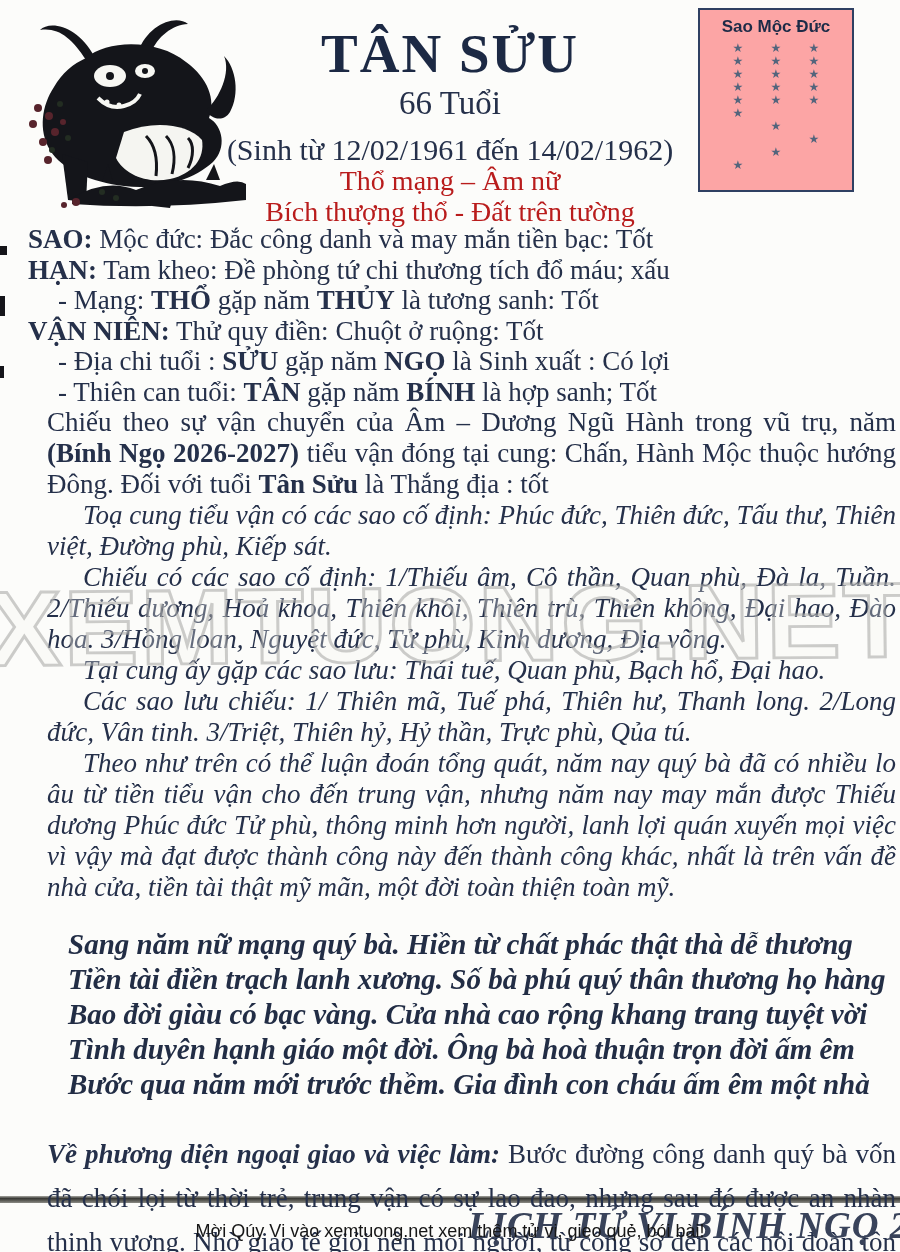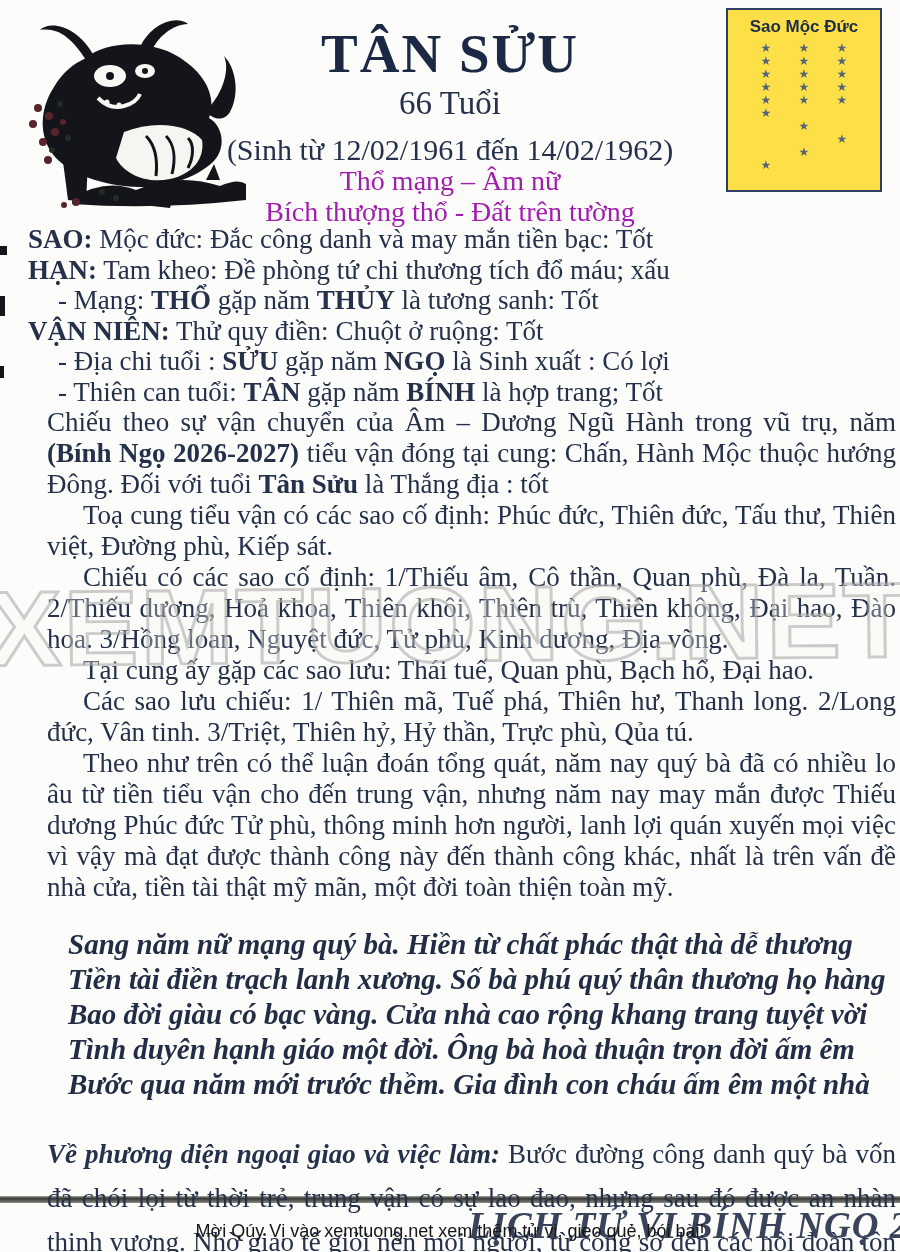--- a/index.html
+++ b/index.html
@@ -1,39 +1,39 @@
 <!DOCTYPE html>
 <html><head>
 <meta charset="utf-8">
 <style>
   html,body{margin:0;padding:0;background:#e8e8e8;}
   .page{position:relative;width:900px;height:1252px;margin:0 auto;background:#fcfcfa;
         overflow:hidden;font-family:"Liberation Serif",serif;color:#25304a;}
   
   .ox{position:absolute;left:6px;top:12px;width:244px;height:202px;}
   
-  .starbox{position:absolute;left:726px;top:8px;width:152px;height:180px;
-           border:2px solid #2f4062;background:#fde047;}
+  .starbox{position:absolute;left:698px;top:8px;width:152px;height:180px;
+           border:2px solid #2f4062;background:#fca5a5;}
   .starbox-title{margin-top:7px;text-align:center;font-family:"Liberation Sans",sans-serif;
            font-weight:bold;font-size:17px;color:#1d2b47;}
   .star-grid{margin-top:5px;}
   .star-row{display:flex;justify-content:center;height:13px;line-height:13px;}
   .star-cell{width:38px;text-align:center;font-size:12px;color:#53647c;}
   
   .header{position:absolute;left:200px;top:26px;width:500px;text-align:center;color:#1c2944;}
   .h-title{font-size:55px;font-weight:bold;letter-spacing:2px;line-height:1.02;}
   .h-age{font-size:33px;line-height:1.05;margin-top:4px;color:#25304a;}
   .h-birth{font-size:30px;line-height:1.05;margin-top:13px;color:#25304a;}
-  .h-elem,.h-wall{font-size:28px;line-height:1.08;margin-top:1px;color:#a21caf;}
+  .h-elem,.h-wall{font-size:28px;line-height:1.08;margin-top:1px;color:#b91c1c;}
   
   .content{position:absolute;left:28px;top:224px;width:868px;font-size:27px;z-index:2;}
   .iline{line-height:30.5px;white-space:nowrap;}
   .iline.ind{padding-left:30px;}
   .para{line-height:31px;text-align:justify;margin-left:19px;}
-  .para.ind{text-indent:36px;}
+  .para.ind{text-indent:36px;font-style:italic;}
   .sb{font-weight:bold;}
   .si{font-style:italic;}
   .poem{margin:24px 0 12px 40px;font-weight:bold;font-style:italic;font-size:29px;color:#222d45;}
   .poem-line{line-height:35px;white-space:nowrap;}
   .career{margin-top:30px;line-height:44px;text-align:justify;font-family:Liberation Serif, serif;}
   
   .watermark{position:absolute;top:560px;left:-20px;width:940px;text-align:center;
      font-family:"Liberation Sans",sans-serif;font-weight:bold;font-size:112px;letter-spacing:2px;
      transform:scaleY(0.95) rotate(-0.6deg);color:rgba(244,244,242,0.30);
      -webkit-text-stroke:3px rgba(164,164,162,0.55);z-index:4;pointer-events:none;}
@@ -165,21 +165,21 @@
     <div class="h-elem">Thổ mạng – Âm nữ</div>
     <div class="h-wall">Bích thượng thổ - Đất trên tường</div>
   </div>
 
   <div class="content">
     <div class="iline"><span class="sb ">SAO:</span><span class=""> Mộc đức: Đắc công danh và may mắn tiền bạc: Tốt</span></div>
     <div class="iline"><span class="sb ">HẠN:</span><span class=""> Tam kheo: Đề phòng tứ chi thương tích đổ máu; xấu</span></div>
     <div class="iline ind"><span class="">- Mạng: </span><span class="sb ">THỔ</span><span class=""> gặp năm </span><span class="sb ">THỦY</span><span class=""> là tương sanh: Tốt</span></div>
     <div class="iline"><span class="sb ">VẬN NIÊN:</span><span class=""> Thử quy điền: Chuột ở ruộng: Tốt</span></div>
     <div class="iline ind"><span class="">- Địa chi tuổi : </span><span class="sb ">SỬU</span><span class=""> gặp năm </span><span class="sb ">NGỌ</span><span class="">  là Sinh xuất : Có lợi</span></div>
-    <div class="iline ind"><span class="">- Thiên can tuổi: </span><span class="sb ">TÂN</span><span class=""> gặp năm </span><span class="sb ">BÍNH</span><span class="">  là hợp trang; Tốt</span></div>
+    <div class="iline ind"><span class="">- Thiên can tuổi: </span><span class="sb ">TÂN</span><span class=""> gặp năm </span><span class="sb ">BÍNH</span><span class="">  là hợp sanh; Tốt</span></div>
 
     <div class="para"><span class="">Chiếu theo sự vận chuyển của Âm – Dương Ngũ Hành trong vũ trụ, năm </span><span class="sb ">(Bính Ngọ 2026-2027)</span><span class=""> tiểu vận đóng tại cung: Chấn, Hành Mộc thuộc hướng Đông. Đối với tuổi </span><span class="sb ">Tân Sửu</span><span class=""> là Thắng địa : tốt</span></div>
     <div class="para ind"><span class="">Toạ cung tiểu vận có các sao cố định: Phúc đức, Thiên đức, Tấu thư, Thiên việt, Đường phù, Kiếp sát.</span></div>
     <div class="para ind"><span class="">Chiếu có các sao cố định: 1/Thiếu âm, Cô thần, Quan phù, Đà la, Tuần. 2/Thiếu dương, Hoả khoa, Thiên khôi, Thiên trù, Thiên không, Đại hao, Đào hoa. 3/Hồng loan, Nguyệt đức, Tử phù, Kinh dương, Địa võng.</span></div>
     <div class="para ind"><span class="">Tại cung ấy gặp các sao lưu: Thái tuế, Quan phù, Bạch hổ, Đại hao.</span></div>
     <div class="para ind"><span class="">Các sao lưu chiếu: 1/ Thiên mã, Tuế phá, Thiên hư, Thanh long. 2/Long đức, Vân tinh. 3/Triệt, Thiên hỷ, Hỷ thần, Trực phù, Qủa tú.</span></div>
     <div class="para ind"><span class="">Theo như trên có thể luận đoán tổng quát, năm nay quý bà đã có nhiều lo âu từ tiền tiểu vận cho đến trung vận, nhưng năm nay may mắn được Thiếu dương Phúc đức Tử phù, thông minh hơn người, lanh lợi quán xuyến mọi việc vì vậy mà đạt được thành công này đến thành công khác, nhất là trên vấn đề nhà cửa, tiền tài thật mỹ mãn, một đời toàn thiện toàn mỹ.</span></div>
 
     <div class="poem">
         <div class="poem-line">Sang năm nữ mạng quý bà. Hiền từ chất phác thật thà dễ thương</div>

